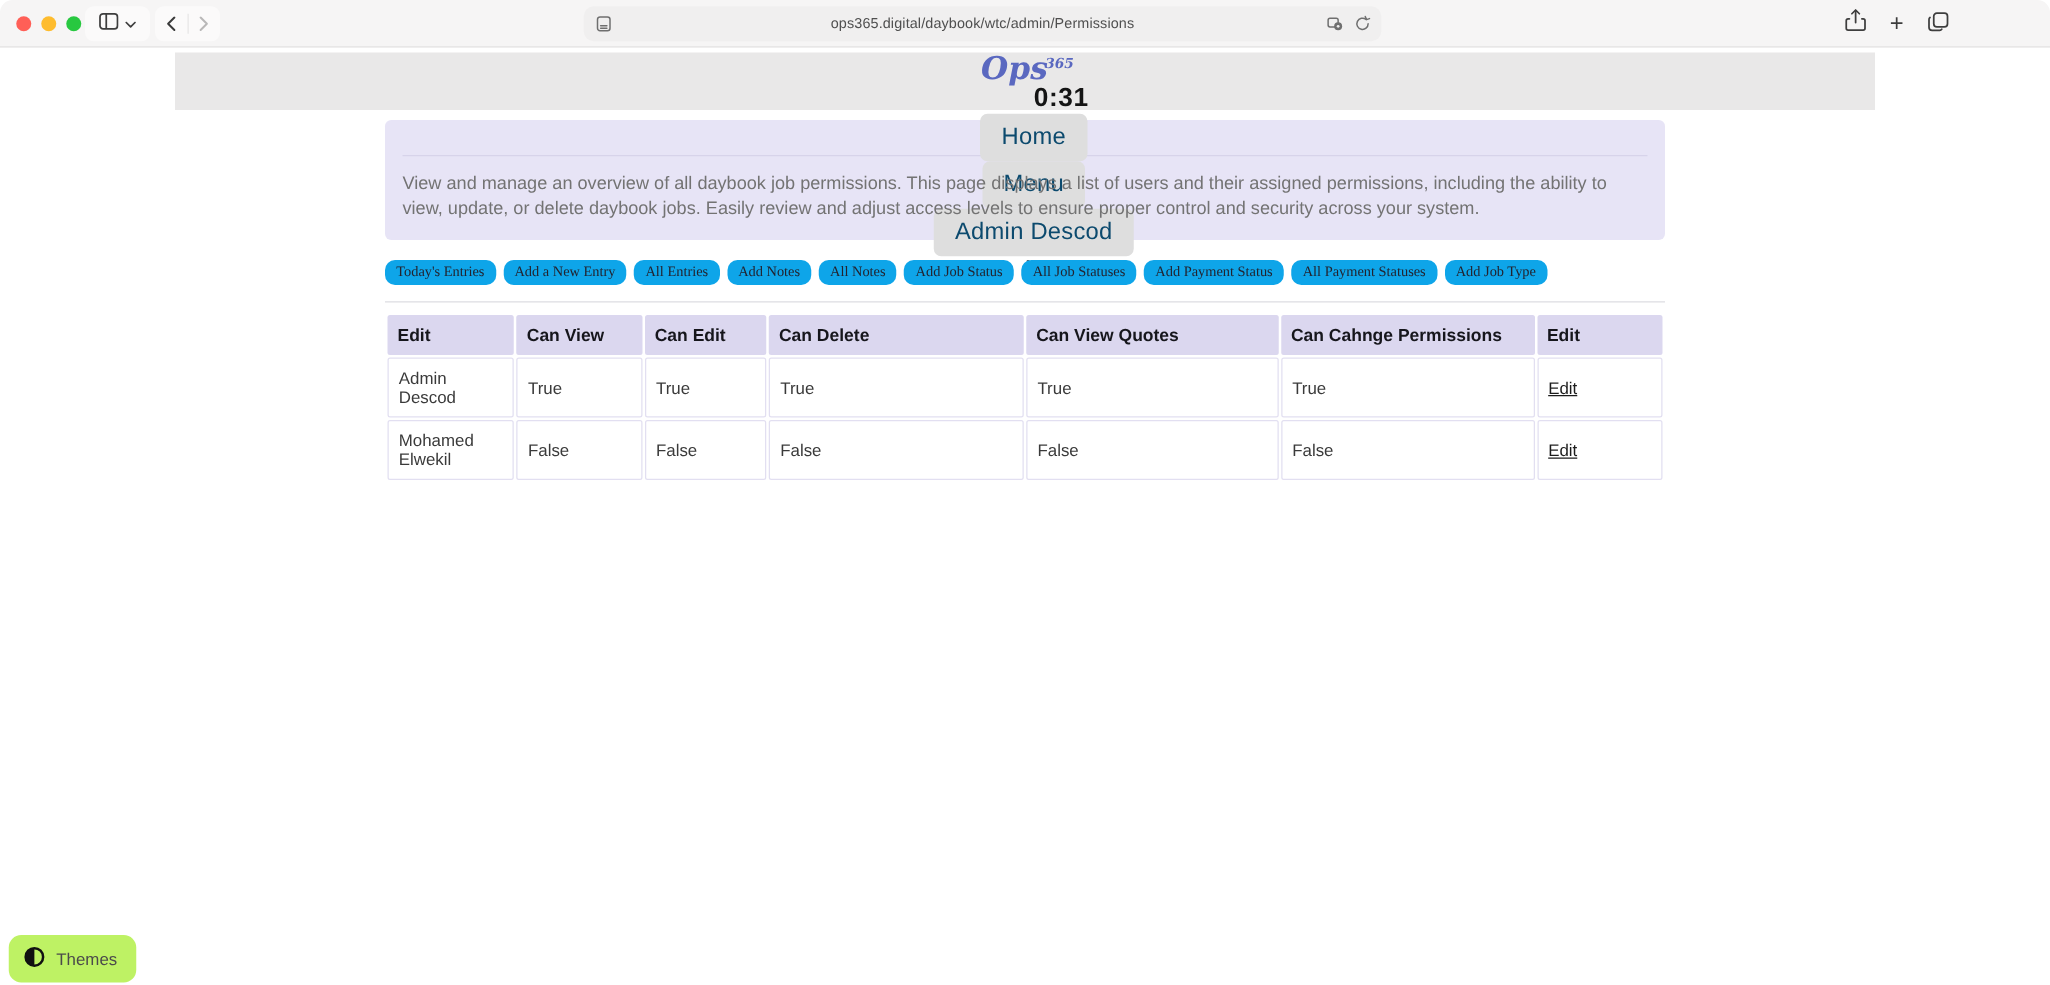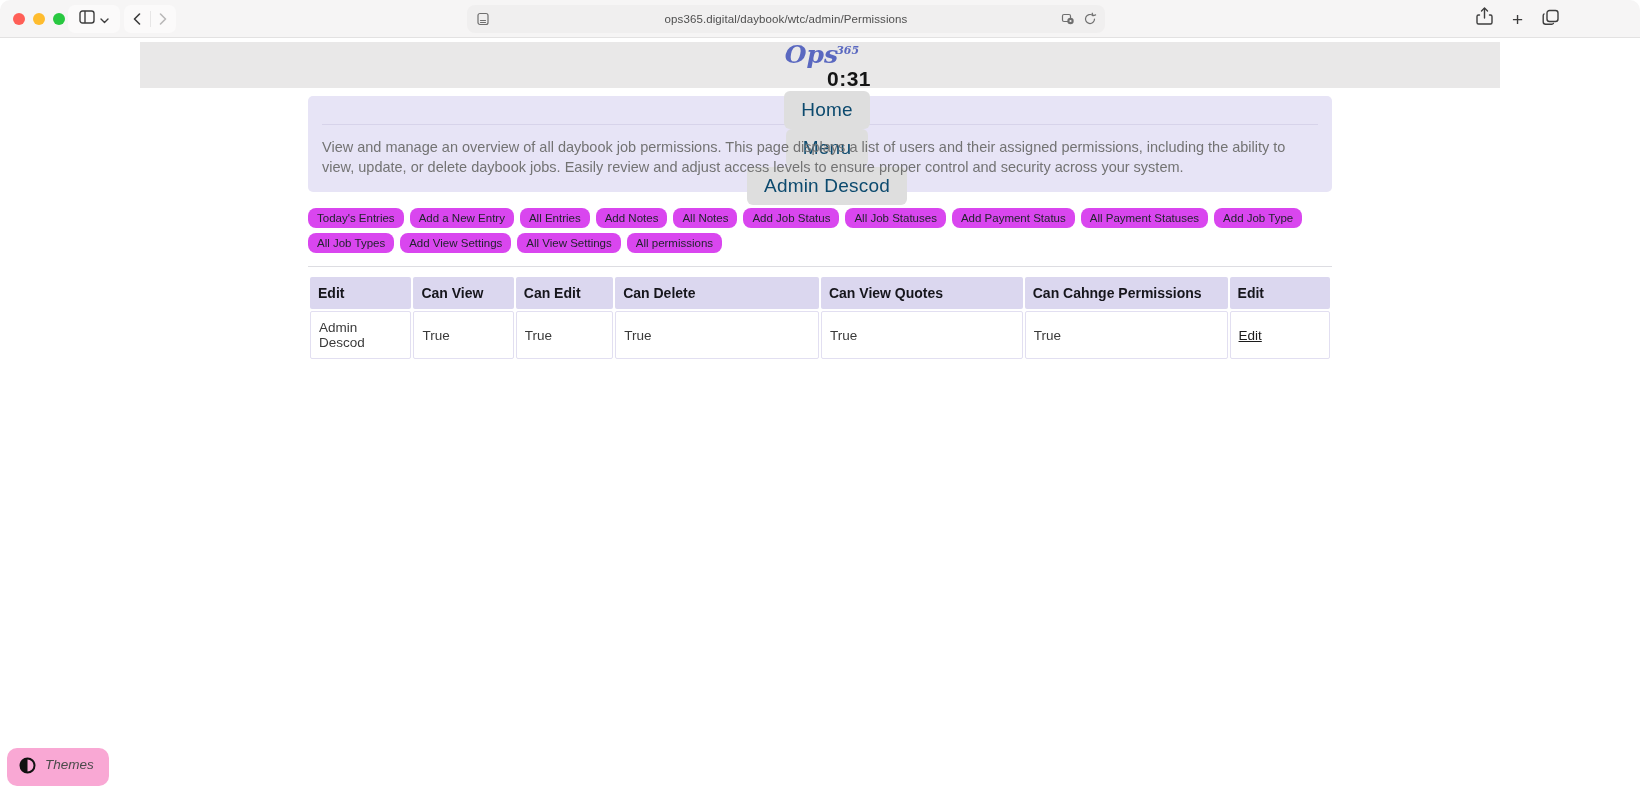--- a/index.html
+++ b/index.html
@@ -85,22 +85,22 @@
     border-radius: 5px;
     padding: 13px 14px 15px 14px;
   }
   .jumbotron h1 { font-size: 26px; font-weight: bold; color: #121218; letter-spacing: 0.2px; }
   .jumbotron hr { border: none; border-top: 1px solid #d7d3ea; margin: 15px 0 12px 0; }
   .jumbotron p { font-size: 14.5px; line-height: 20px; color: #737373; max-width: 996px; }
 
   .pills { margin-top: 16px; display: flex; gap: 6px; }
   .pills.row2 { margin-top: 5px; }
   .pill {
-    background: #d946ef; border: none; border-radius: 8px;
-    font-family: Liberation Sans, sans-serif;
+    background: #0ea5e9; border: none; border-radius: 8px;
+    font-family: Liberation Serif, serif;
     font-size: 11.5px; font-weight: 500; color: #23232f;
     padding: 4px 9px; cursor: pointer; white-space: nowrap;
   }
 
   .table-divider { border: none; border-top: 1px solid #dddde2; margin: 13px 0 8px 0; }
 
   table.perm {
     width: 1024px; table-layout: fixed;
     border-collapse: separate; border-spacing: 2px;
   }
@@ -117,25 +117,25 @@
   .col-name { width: 101px; } .col-view { width: 100px; } .col-edit { width: 97px; }
   .col-delete { width: 203px; } .col-quotes { width: 201px; } .col-change { width: 202px; }
   .col-editlink { width: 100px; }
   td a.edit-link { color: #1c1c1c; text-decoration: underline; cursor: pointer; }
 
   .footer { margin-top: 28px; font-size: 11.5px; color: #2e2e2e; }
   .footer a { color: #2e2e2e; text-decoration: underline; cursor: pointer; }
 
   .themes-btn {
     position: absolute; left: 7px; bottom: 6px;
-    background: #f9a8d4; border: none; border-radius: 10px;
-    display: flex; align-items: flex-start; gap: 9px;
+    background: #bef264; border: none; border-radius: 10px;
+    display: flex; align-items: center; gap: 9px;
     padding: 9px 15px 9px 12px; cursor: pointer;
     font-family: "Liberation Sans", sans-serif;
-    font-size: 13.5px; color: #4b4b4b; font-style: italic;
+    font-size: 13.5px; color: #4b4b4b;
   }
 </style>
 </head>
 <body>
 
 <div class="window">
 
   <div class="chrome">
     <div class="traffic-lights">
       <span class="traffic red"></span>
@@ -241,26 +241,20 @@
         <button class="pill">Add a New Entry</button>
         <button class="pill">All Entries</button>
         <button class="pill">Add Notes</button>
         <button class="pill">All Notes</button>
         <button class="pill">Add Job Status</button>
         <button class="pill">All Job Statuses</button>
         <button class="pill">Add Payment Status</button>
         <button class="pill">All Payment Statuses</button>
         <button class="pill">Add Job Type</button>
       </div>
-      <div class="pills row2">
-        <button class="pill">All Job Types</button>
-        <button class="pill">Add View Settings</button>
-        <button class="pill">All View Settings</button>
-        <button class="pill">All permissions</button>
-      </div>
 
       <hr class="table-divider">
 
       <table class="perm">
         <thead>
           <tr>
             <th class="col-name">Edit</th>
             <th class="col-view">Can View</th>
             <th class="col-edit">Can Edit</th>
             <th class="col-delete">Can Delete</th>
@@ -272,20 +266,29 @@
         <tbody>
           <tr>
             <td>Admin Descod</td>
             <td>True</td>
             <td>True</td>
             <td>True</td>
             <td>True</td>
             <td>True</td>
             <td><a class="edit-link">Edit</a></td>
           </tr>
+          <tr>
+            <td>Mohamed Elwekil</td>
+            <td>False</td>
+            <td>False</td>
+            <td>False</td>
+            <td>False</td>
+            <td>False</td>
+            <td><a class="edit-link">Edit</a></td>
+          </tr>
         </tbody>
       </table>
 
     </main>
 
 
     <button class="themes-btn">
       <span>
         <svg width="17" height="17" viewBox="0 0 17 17">
             <circle cx="8.5" cy="8.5" r="7" fill="none" stroke="#111111" stroke-width="2"></circle>

